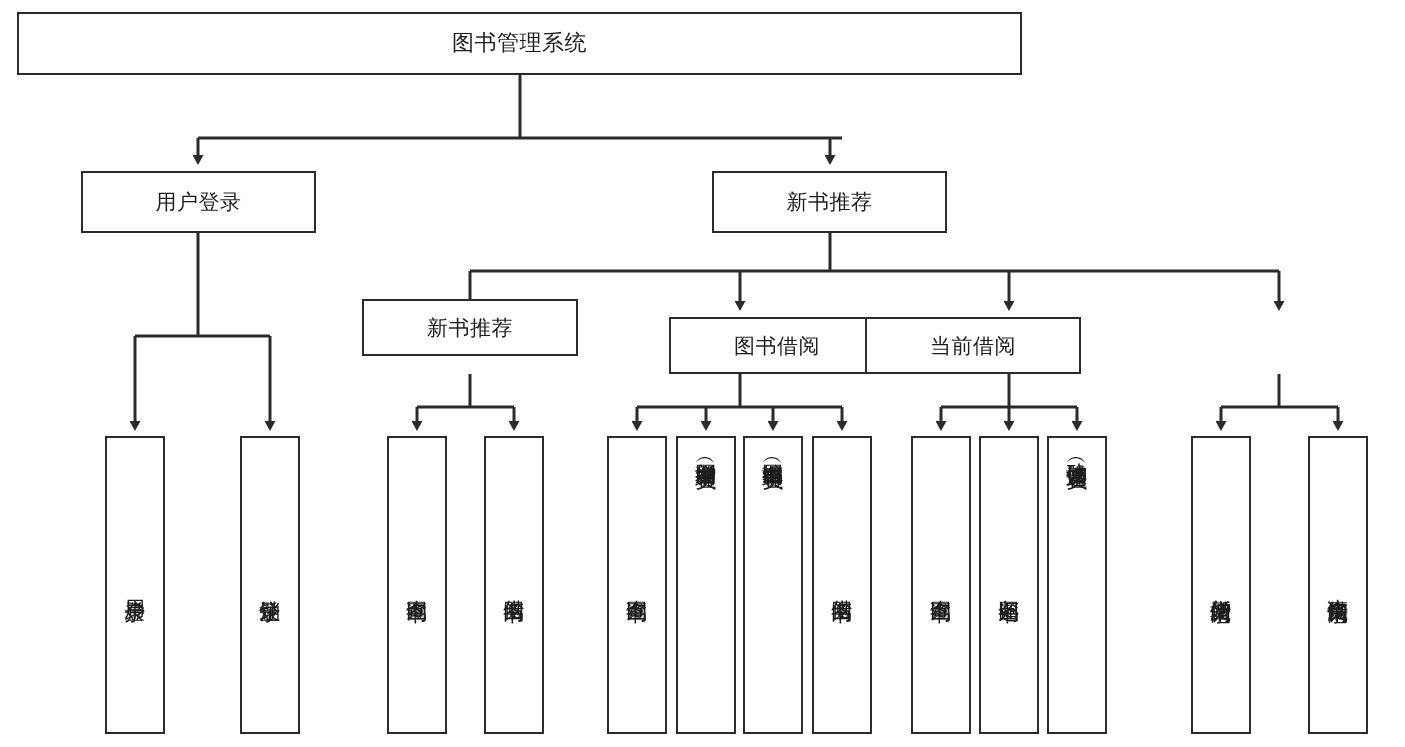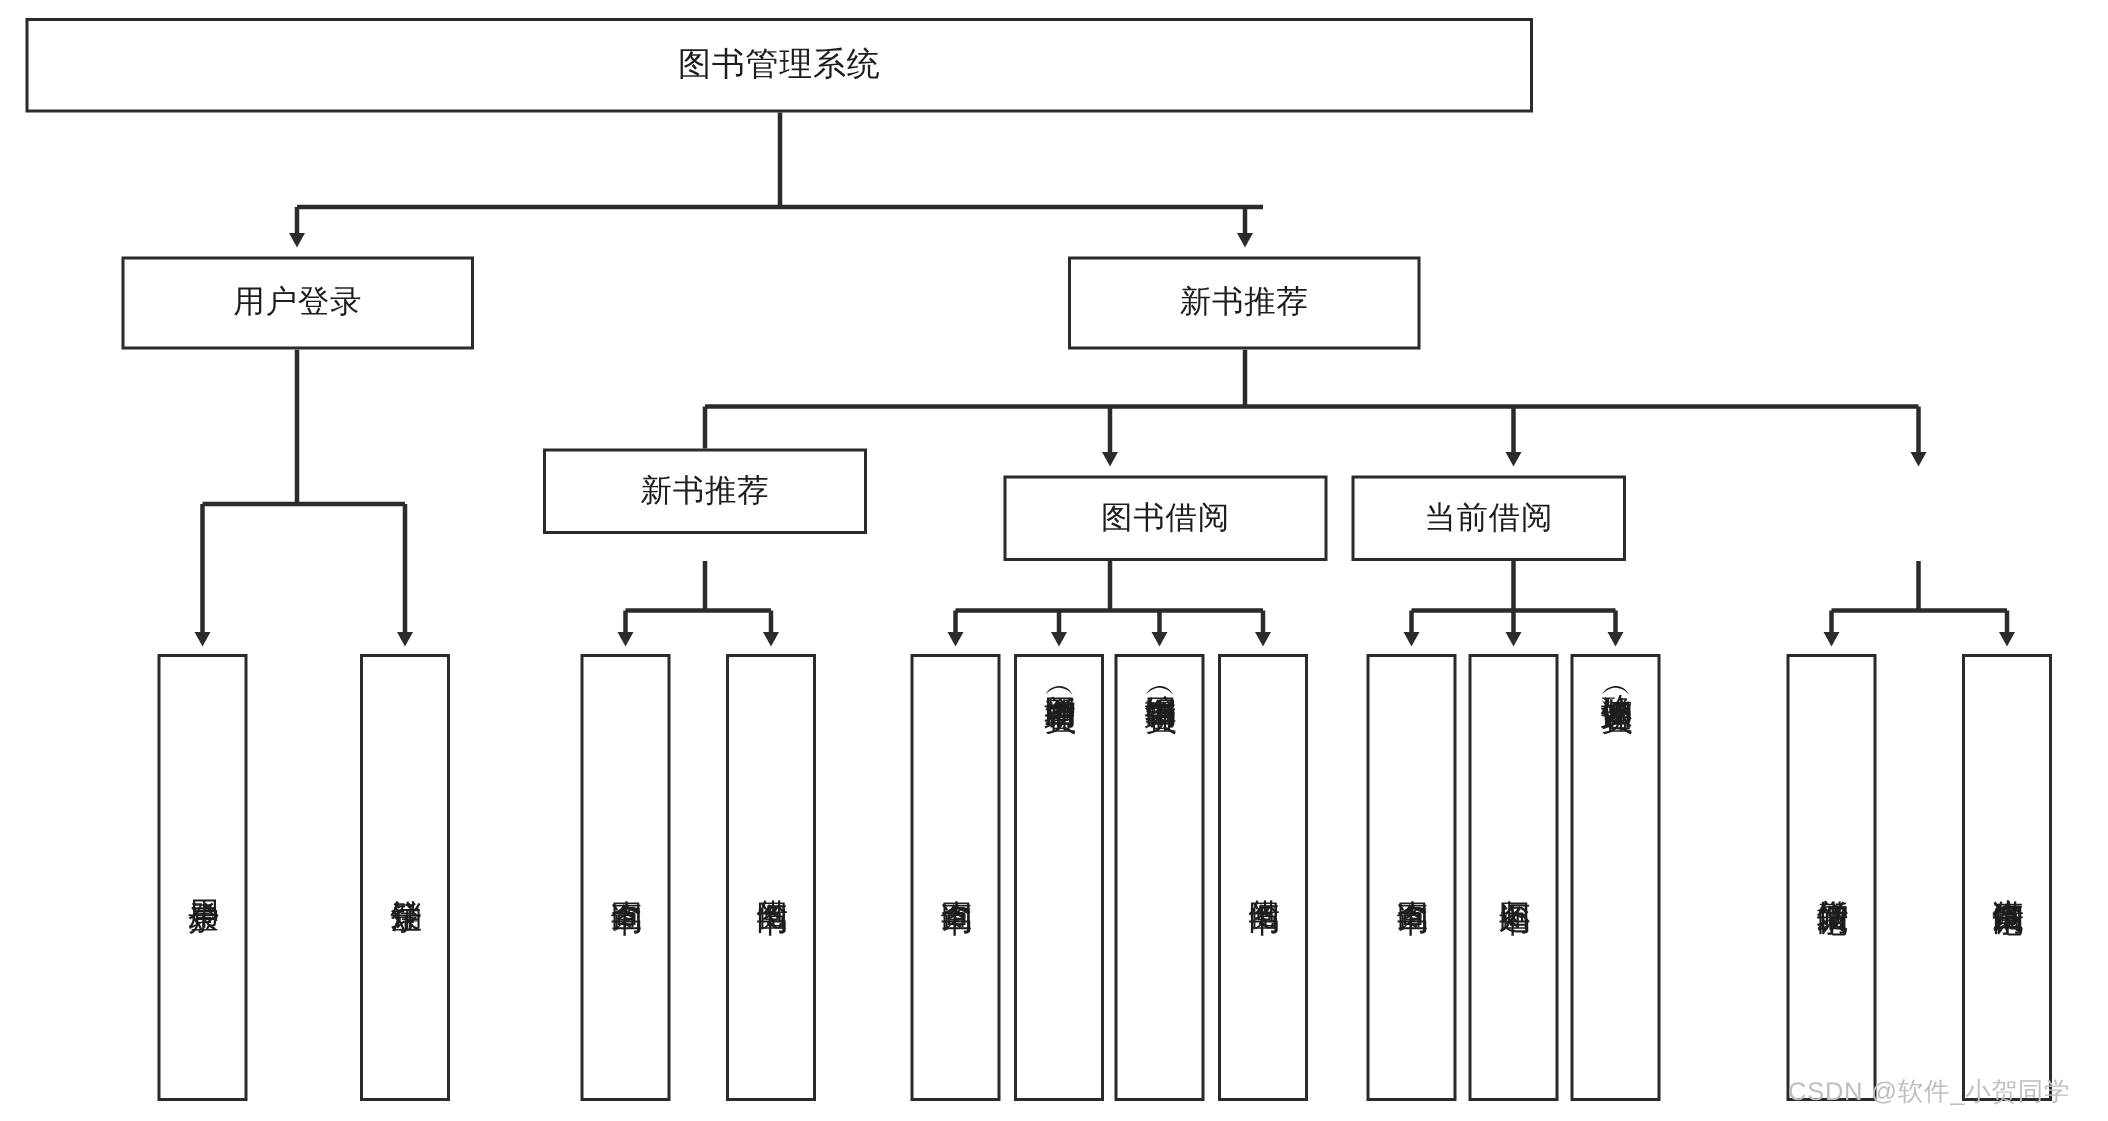--- a/index.html
+++ b/index.html
@@ -137,21 +137,21 @@
   <div class="node h" style="left:712px; top:171px; width:235px; height:62px;">
     <span class="label">新书推荐</span>
   </div>
 
   <div class="node h" style="left:362px; top:299px; width:216px; height:57px;">
     <span class="label">新书推荐</span>
   </div>
   <div class="node h" style="left:669px; top:317px; width:216px; height:57px;">
     <span class="label">图书借阅</span>
   </div>
-  <div class="node h" style="left:901px; top:317px; width:183px; height:57px;">
+  <div class="node h" style="left:865px; top:317px; width:216px; height:57px;">
     <span class="label">当前借阅</span>
   </div>
 
   <div class="node v mid" style="left:105px; top:436px; width:60px; height:298px;">
     <span class="label">用户登录</span>
   </div>
   <div class="node v mid" style="left:240px; top:436px; width:60px; height:298px;">
     <span class="label">注销登录</span>
   </div>
 
@@ -185,15 +185,14 @@
     <span class="label">确认归还（管理员）</span>
   </div>
 
   <div class="node v mid" style="left:1191px; top:436px; width:60px; height:298px;">
     <span class="label">新增借阅记录</span>
   </div>
   <div class="node v mid" style="left:1308px; top:436px; width:60px; height:298px;">
     <span class="label">查询借阅记录</span>
   </div>
 
-  <div class="watermark" style="left:1192px; top:716px;">CSDN @软件_小贺同学</div>
 
 </div>
 
 </body></html>

